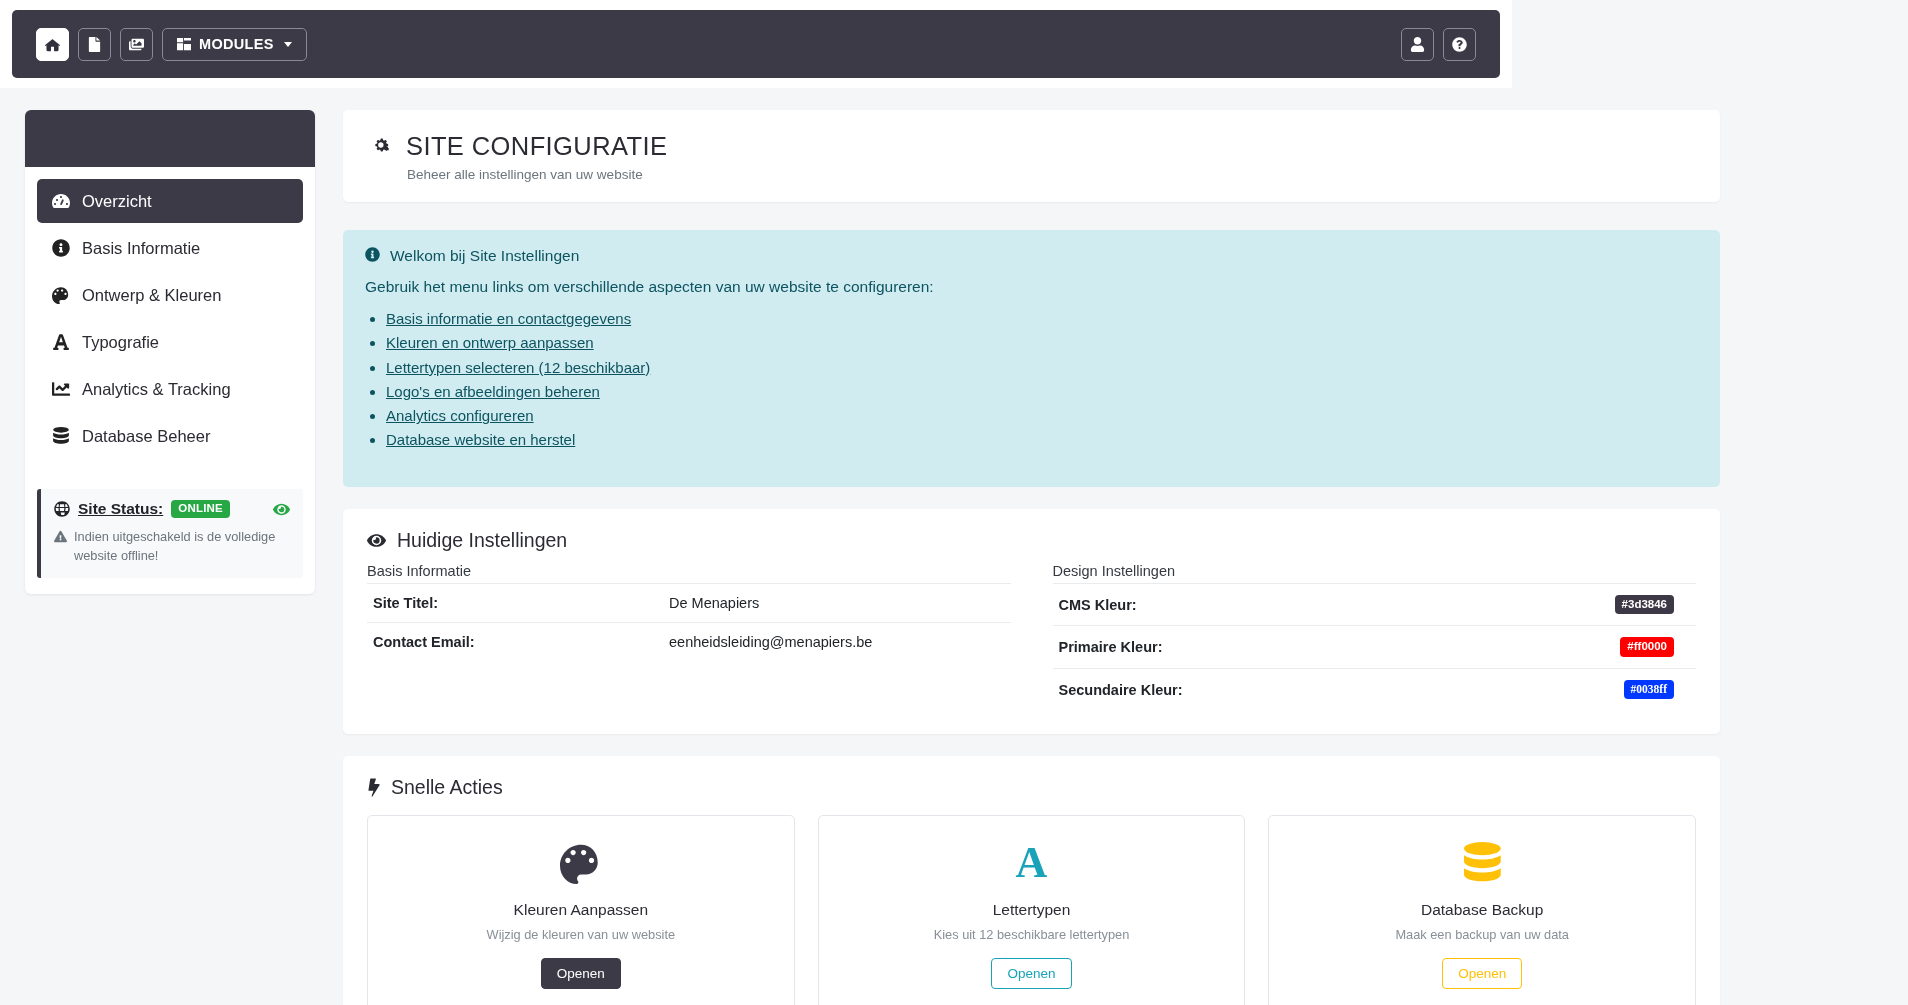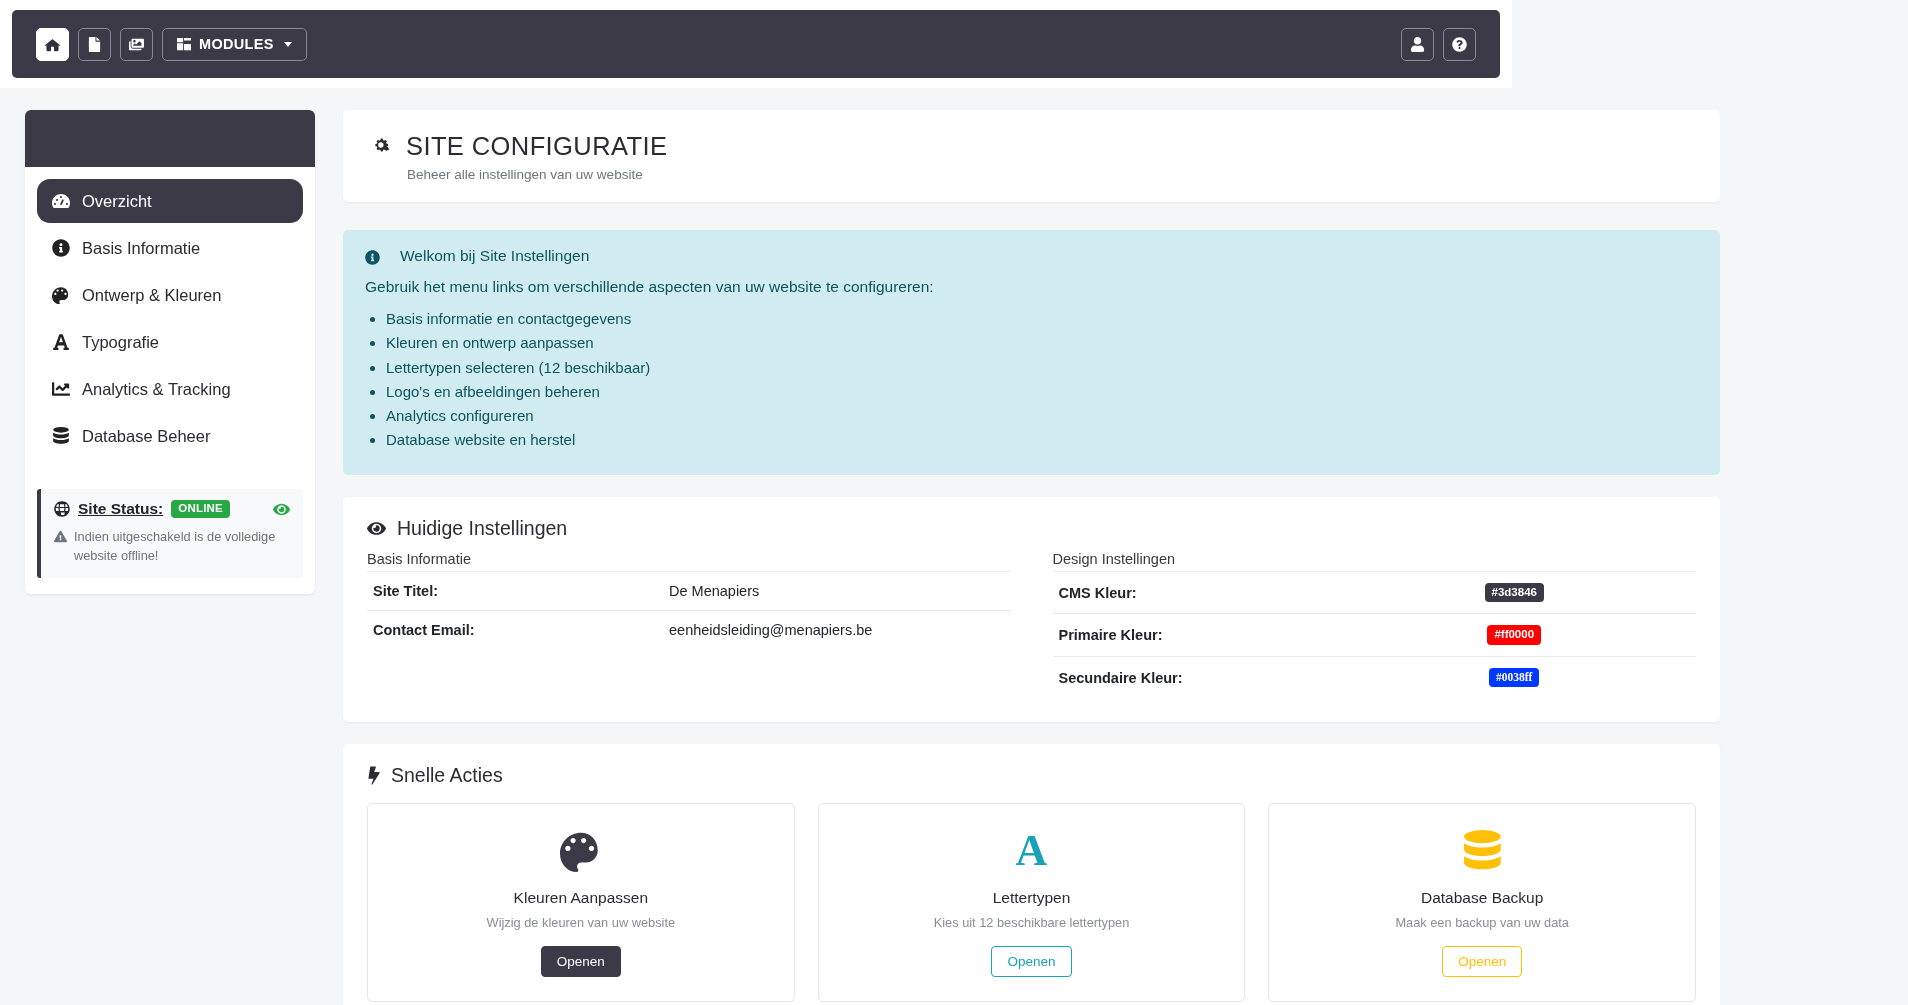--- a/index.html
+++ b/index.html
@@ -74,21 +74,21 @@
     box-shadow: 0 1px 3px rgba(0,0,0,.08);
     overflow: hidden;
   }
   .sidebar-head { height: 57px; background: #3d3a47; }
   .sidebar-nav { padding: 12px 12px 14px 12px; }
 
   .nav-item {
     display: flex; align-items: center; gap: 12px;
     height: 44px;
     padding: 0 14px;
-    border-radius: 13px;
+    border-radius: 5px;
     color: #2b2b33;
     font-size: 16.5px;
     cursor: pointer;
     margin-bottom: 3px;
   }
   .nav-item .nav-ico { width: 19px; display: flex; justify-content: center; align-items: center; }
   .nav-item .nav-ico svg { width: 18px; height: 18px; fill: #222; display:block; }
   .nav-item.active { background: #3d3a47; color: #fff; }
   .nav-item.active .nav-ico svg { fill: #fff; }
 
@@ -134,24 +134,24 @@
   .page-title svg { width: 24px; height: 24px; fill: #2b2b33; display:block; }
   .page-sub { margin: 6px 0 0 38px; font-size: 13.5px; color: #6c757d; }
 
   .alert-info {
     margin-top: 28px;
     background: #d1ecf1;
     border-radius: 5px;
     padding: 17px 22px 22px 22px;
     color: #0c5460;
   }
-  .alert-title { display: flex; align-items: flex-end; gap: 20px; font-size: 15.5px; }
+  .alert-title { display: flex; align-items: flex-start; gap: 10px; font-size: 15.5px; }
   .alert-title svg { width: 15px; height: 15px; fill: #0c5460; display:block; }
   .alert-lead { margin-top: 13px; font-size: 15.5px; }
-  .alert-list { margin: 11px 0 0 0; padding-left: 21px; }
+  .alert-list { margin: 11px 0 12px 0; padding-left: 21px; text-decoration: underline; }
   .alert-list li { font-size: 15px; line-height: 1.62; }
 
   .card {
     margin-top: 22px;
     background: #fff;
     border-radius: 5px;
     padding: 20px 24px 24px 24px;
     box-shadow: 0 1px 2px rgba(0,0,0,.05);
   }
   .card-title {
@@ -166,21 +166,21 @@
 
   table.kv { width: 100%; border-collapse: collapse; }
   table.kv td {
     border-top: 1px solid #e9ecef;
     padding: 11px 6px 11px 6px;
     font-size: 14.5px;
     vertical-align: middle;
   }
   table.kv td.k { width: 46%; font-weight: bold; color: #212529; }
   table.kv td.v { color: #212529; }
-  table.kv td.v.right { text-align: center; padding-right: 22px; }
+  table.kv td.v.right { text-align: right; padding-right: 22px; }
 
   .color-badge {
     display: inline-block;
     color: #fff; font-size: 11.5px; font-weight: bold;
     border-radius: 4px; padding: 4px 7px; line-height: 1;
   }
 
   .qa-grid { display: flex; gap: 23px; margin-top: 16px; }
   .qa-card {
     flex: 1;

